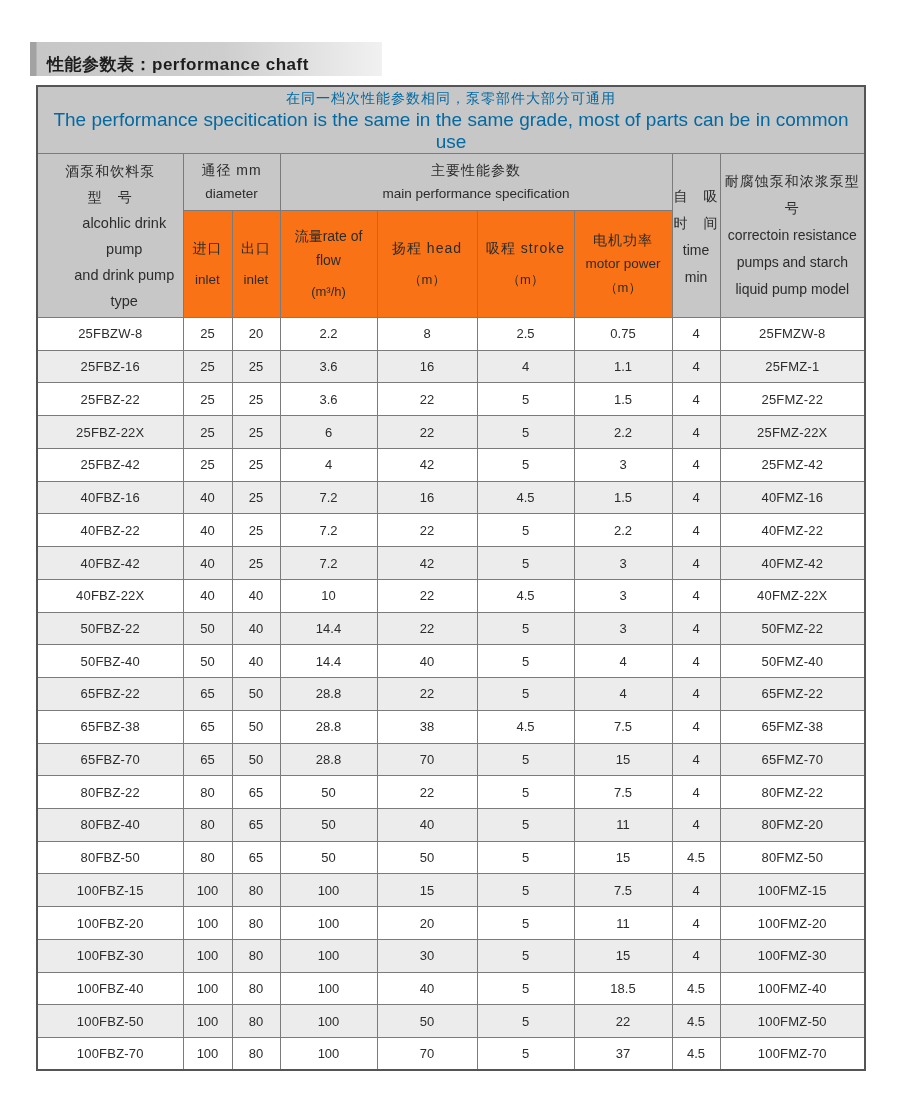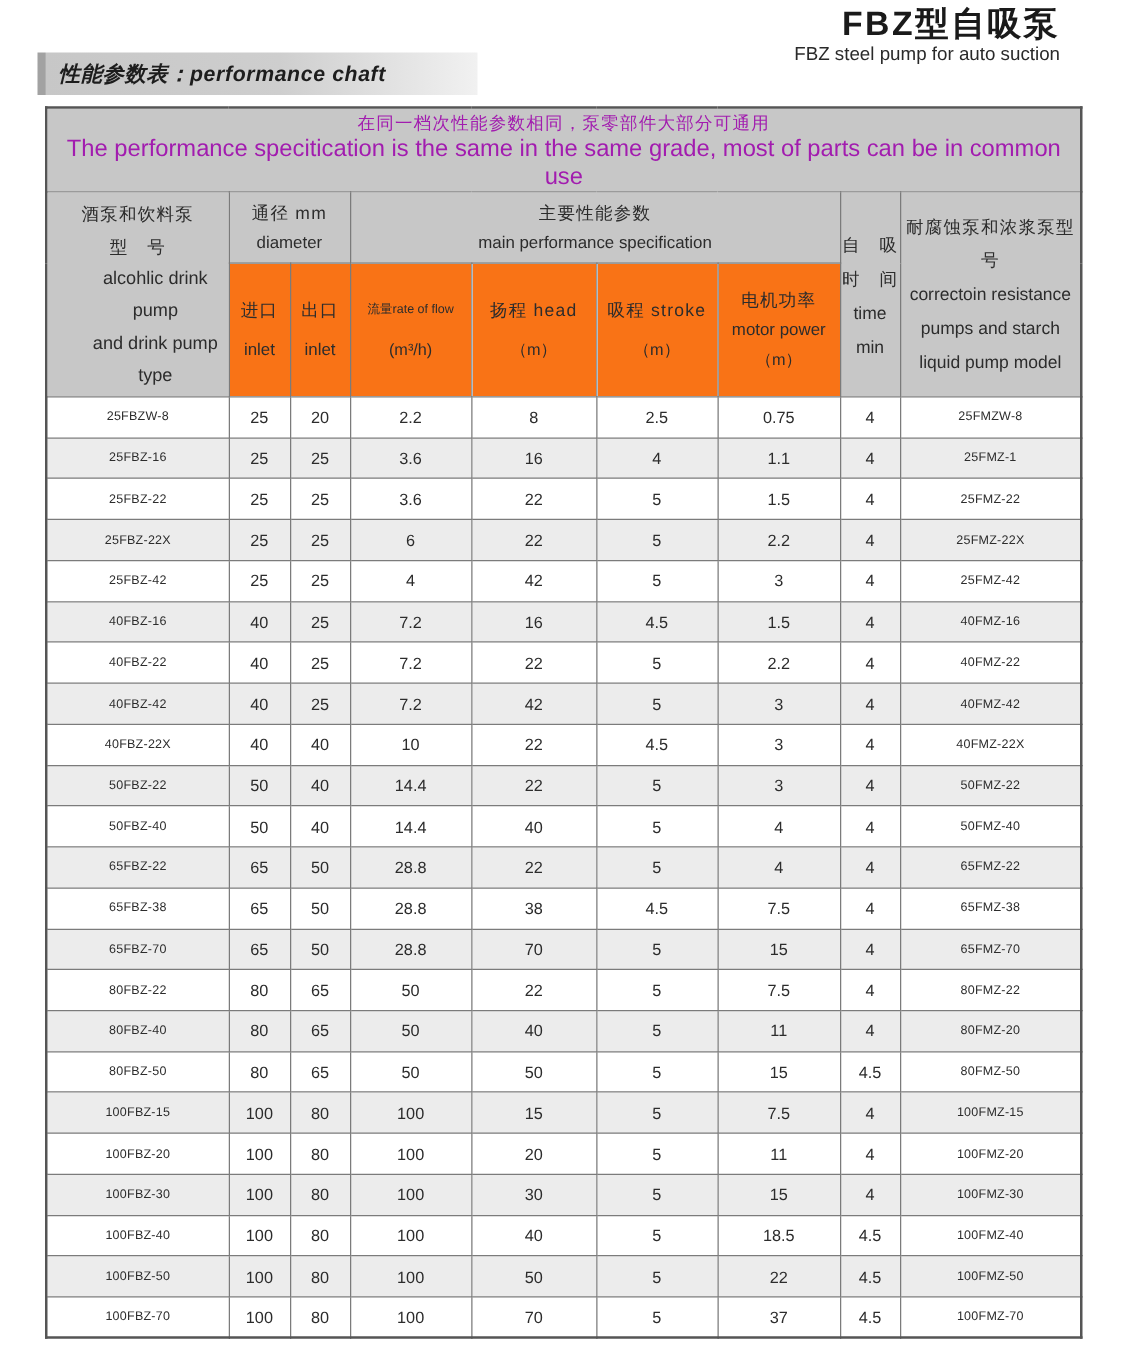--- a/index.html
+++ b/index.html
@@ -35,23 +35,22 @@
 
   
   .section-bar {
     position: absolute;
     left: 30px;
     top: 42px;
     width: 352px;
     height: 34px;
     background: linear-gradient(90deg, #a2a2a2 0px, #a2a2a2 6px, #c7c7c7 7px, #cecece 55%, #f1f1f1 100%);
     display: flex;
-    align-items: center;
+    align-items: flex-end;
     padding-left: 17px;
-    font-style: italic;
   }
   .section-bar .label {
     font-size: 17px;
     font-weight: bold;
     color: #1d1d1d;
     letter-spacing: 0.5px;
   }
 
   
   table.spec {
@@ -72,53 +71,49 @@
     font-weight: normal;
     overflow: hidden;
   }
 
   
   tr.notice-row td {
     height: 62px;
     background: #c7c7c7;
     font-size: 13.5px;
     line-height: 22px;
-    color: #a21caf;
+    color: #0369a1;
   }
   tr.notice-row .cn { font-size: 14px; letter-spacing: 1px; }
   tr.notice-row .en { font-size: 19px; }
 
   
   thead tr.h1 th { height: 57px; background: #c7c7c7; }
   thead tr.h2 th { height: 107px; background: #f97316; }
   thead th { font-size: 13.5px; line-height: 24px; }
   thead th .cn { font-size: 14px; letter-spacing: 1px; }
   thead th .sm { font-size: 13px; }
   th.model-h { font-size: 14px; line-height: 26px; }
   th.model-h .en-line { font-size: 14.5px; letter-spacing: 0; margin-left: 28px; }
   th.time-h { vertical-align: top; padding-top: 2px; line-height: 27px; font-size: 14px; }
   th.rmodel-h { font-size: 14px; line-height: 27px; }
-  th.flow-h .cn { font-size: 10px; letter-spacing: 0; }
+  th.flow-h .cn { font-size: 14px; letter-spacing: 0; }
   thead .gap { height: 8px; display: block; content: ""; }
 
   
   tbody tr { height: 32.74px; }
   tbody td { font-size: 13px; background: #ffffff; }
   tbody tr:nth-child(even) td { background: #ececec; }
-  tbody td.model-cell { font-size: 10px; letter-spacing: 0.2px; }
+  tbody td.model-cell { font-size: 13px; letter-spacing: 0.2px; }
 </style>
 </head>
 <body>
 
 <div class="page">
 
-  <div class="top-title">
-    <div class="cn">FBZ型自吸泵</div>
-    <div class="en">FBZ steel pump for auto suction</div>
-  </div>
 
   <div class="section-bar">
     <span class="label">性能参数表：performance chaft</span>
   </div>
 
   <table class="spec">
     <colgroup>
       <col style="width:146px">
         <col style="width:49px">
         <col style="width:48px">

